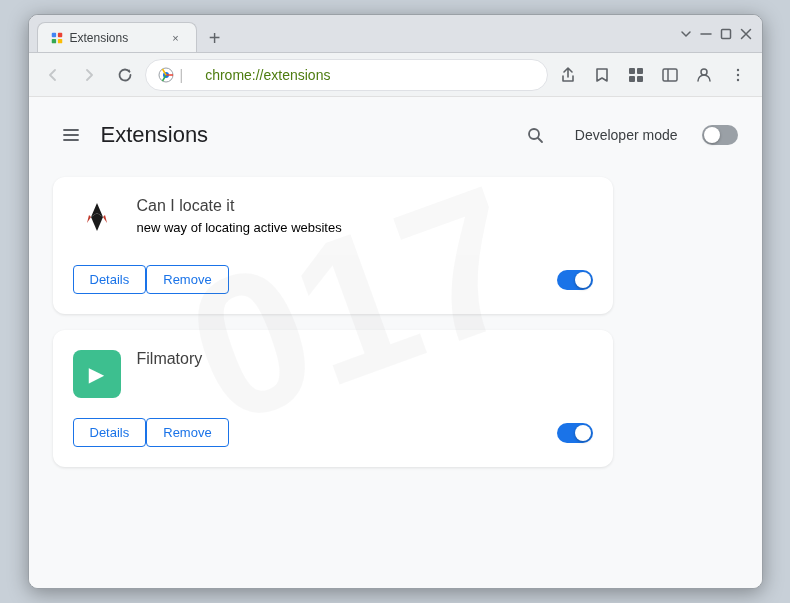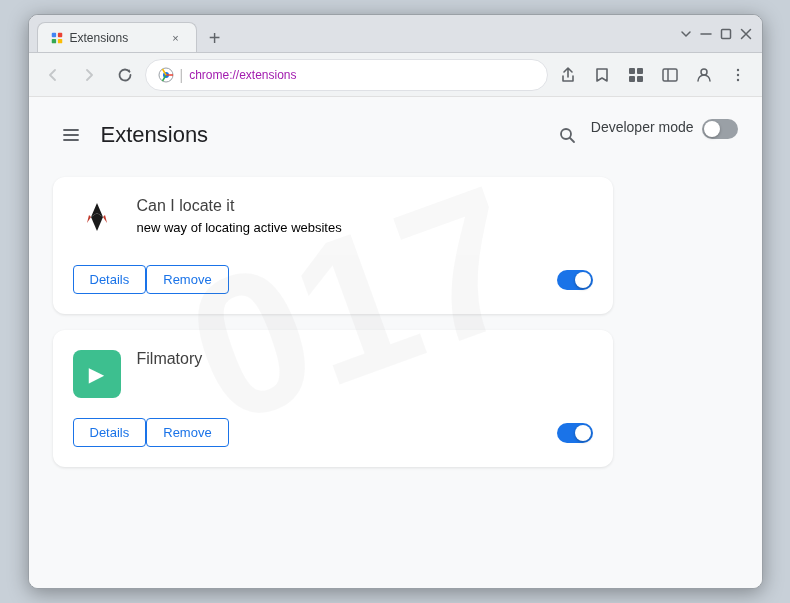--- a/index.html
+++ b/index.html
@@ -129,23 +129,24 @@
       gap: 6px;
     }
     .chrome-logo {
       width: 16px; height: 16px;
     }
     .separator {
       color: #bbb;
       font-size: 14px;
     }
     .address-text {
-      font-size: 12px;
-      color: #a21caf;
+      font-size: 14px;
+      color: #4d7c0f;
       flex: 1;
+      margin-left: 16px;
     }
     .toolbar-right {
       display: flex;
       align-items: center;
       gap: 2px;
     }
     
     .page-content {
       flex: 1;
       background: #f8f9fa;
@@ -176,21 +177,22 @@
       display: flex; align-items: center; justify-content: center;
       color: #5f6368;
     }
     .page-title {
       font-size: 22px;
       font-weight: 400;
       color: #202124;
     }
     .developer-mode {
       display: flex;
-      gap: 8px;
+      align-items: center;
+      gap: 24px;
     }
     .search-icon-btn {
       width: 32px; height: 32px;
       border-radius: 50%;
       border: none;
       background: transparent;
       cursor: pointer;
       display: flex; align-items: center; justify-content: center;
       color: #5f6368;
     }

